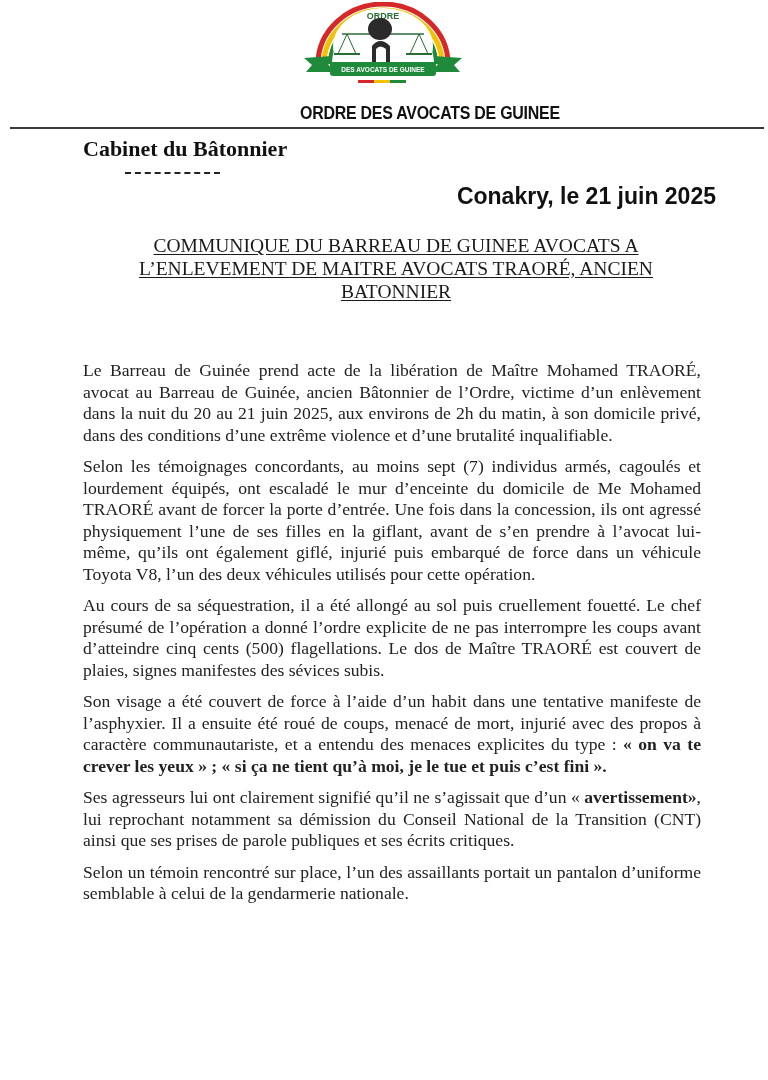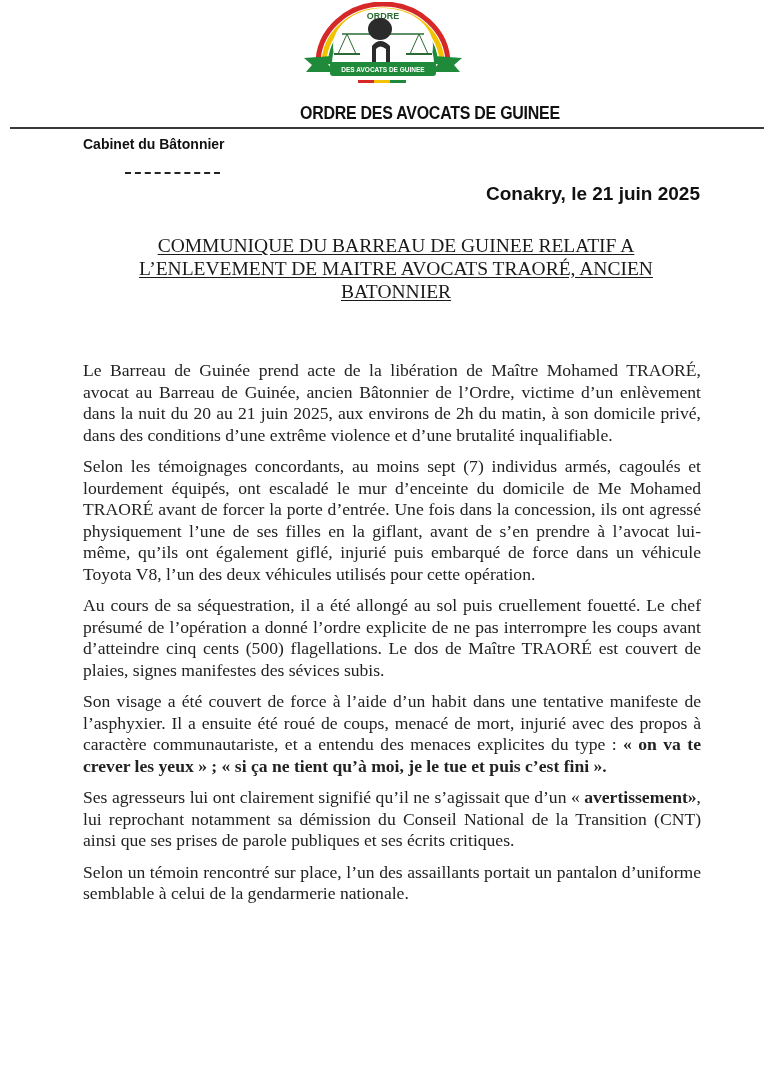--- a/index.html
+++ b/index.html
@@ -7,26 +7,26 @@
   .logo { position: absolute; left: 300px; top: 2px; width: 166px; height: 88px; }
   .org-title {
     position: absolute; left: 300px; top: 102px; width: 272px; text-align: center;
     font-family: "Liberation Sans", sans-serif; font-weight: bold; font-size: 19px;
     letter-spacing: -0.3px; transform: scaleX(0.84); transform-origin: left center; white-space: nowrap;
     color: #111;
   }
   .hr { position: absolute; left: 10px; top: 127px; width: 754px; height: 1.5px; background: #3a3a3a; }
   .cabinet {
     position: absolute; left: 83px; top: 136px;
-    font-family: Liberation Sans, sans-serif; font-weight: bold; font-size: 14px; color: #111; text-align: right;
+    font-family: Liberation Serif, serif; font-weight: bold; font-size: 22px; color: #111; text-align: right;
   }
   .dashes { position: absolute; left: 125px; top: 172px; width: 95px; border-top: 2px dashed #222; }
   .date {
-    position: absolute; right: 68px; top: 183px;
-    font-family: "Liberation Sans", sans-serif; font-weight: bold; font-size: 19px; color: #111;
+    position: absolute; right: 52px; top: 183px;
+    font-family: "Liberation Sans", sans-serif; font-weight: bold; font-size: 23px; color: #111;
   }
   .heading {
     position: absolute; left: 84px; top: 234px; width: 624px; text-align: center;
     font-family: "Liberation Serif", serif; font-size: 19.5px; line-height: 23px; color: #1a1a1a;
   }
   .heading span { text-decoration: underline; text-underline-offset: 2px; }
   .body-text {
     position: absolute; left: 83px; top: 322px; width: 618px;
     font-family: "Liberation Serif", serif; font-size: 17.6px; line-height: 21.5px; color: #222; margin-top: 38px;
   }
@@ -70,21 +70,21 @@
 
 <div class="org-title">ORDRE DES AVOCATS DE GUINEE</div>
 <div class="hr"></div>
 
 <div class="cabinet">Cabinet du Bâtonnier</div>
 <div class="dashes"></div>
 
 <div class="date">Conakry, le 21 juin 2025</div>
 
 <div class="heading">
-  <span>COMMUNIQUE DU BARREAU DE GUINEE RELATIF A</span><br>
+  <span>COMMUNIQUE DU BARREAU DE GUINEE AVOCATS A</span><br>
   <span>L’ENLEVEMENT DE MAITRE AVOCATS TRAORÉ, ANCIEN</span><br>
   <span>BATONNIER</span>
 </div>
 
 <div class="body-text">
   <p>Le Barreau de Guinée prend acte de la libération de Maître Mohamed TRAORÉ, avocat au Barreau de Guinée, ancien Bâtonnier de l’Ordre, victime d’un enlèvement dans la nuit du 20 au 21 juin 2025, aux environs de 2h du matin, à son domicile privé, dans des conditions d’une extrême violence et d’une brutalité inqualifiable.</p>
   <p>Selon les témoignages concordants, au moins sept (7) individus armés, cagoulés et lourdement équipés, ont escaladé le mur d’enceinte du domicile de Me Mohamed TRAORÉ avant de forcer la porte d’entrée. Une fois dans la concession, ils ont agressé physiquement l’une de ses filles en la giflant, avant de s’en prendre à l’avocat lui-même, qu’ils ont également giflé, injurié puis embarqué de force dans un véhicule Toyota V8, l’un des deux véhicules utilisés pour cette opération.</p>
   <p>Au cours de sa séquestration, il a été allongé au sol puis cruellement fouetté. Le chef présumé de l’opération a donné l’ordre explicite de ne pas interrompre les coups avant d’atteindre cinq cents (500) flagellations. Le dos de Maître TRAORÉ est couvert de plaies, signes manifestes des sévices subis.</p>
   <p><span>Son visage a été couvert de force à l’aide d’un habit dans une tentative manifeste de l’asphyxier. Il a ensuite été roué de coups, menacé de mort, injurié avec des propos à caractère communautariste, et a entendu des menaces explicites du type : </span><span class="b">« on va te crever les yeux » ;</span> <span class="b">« si ça ne tient qu’à moi, je le tue et puis c’est fini ».</span></p>
   <p><span>Ses agresseurs lui ont clairement signifié qu’il ne s’agissait que d’un « </span><span class="b">avertissement»</span><span>, lui reprochant notamment sa démission du Conseil National de la Transition (CNT) ainsi que ses prises de parole publiques et ses écrits critiques.</span></p>

